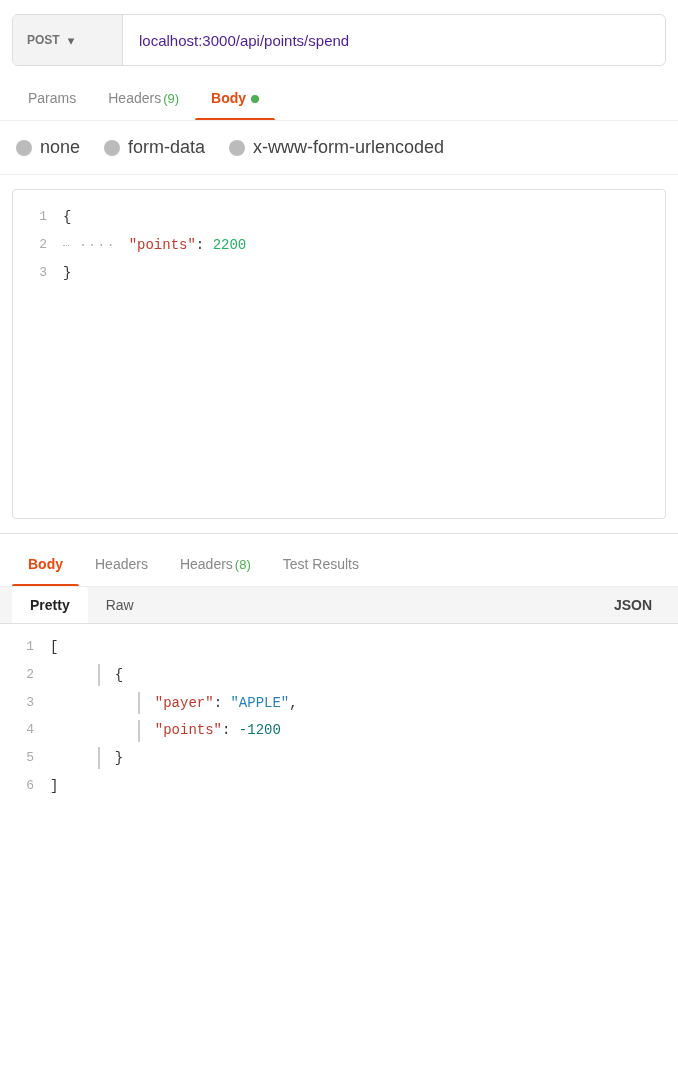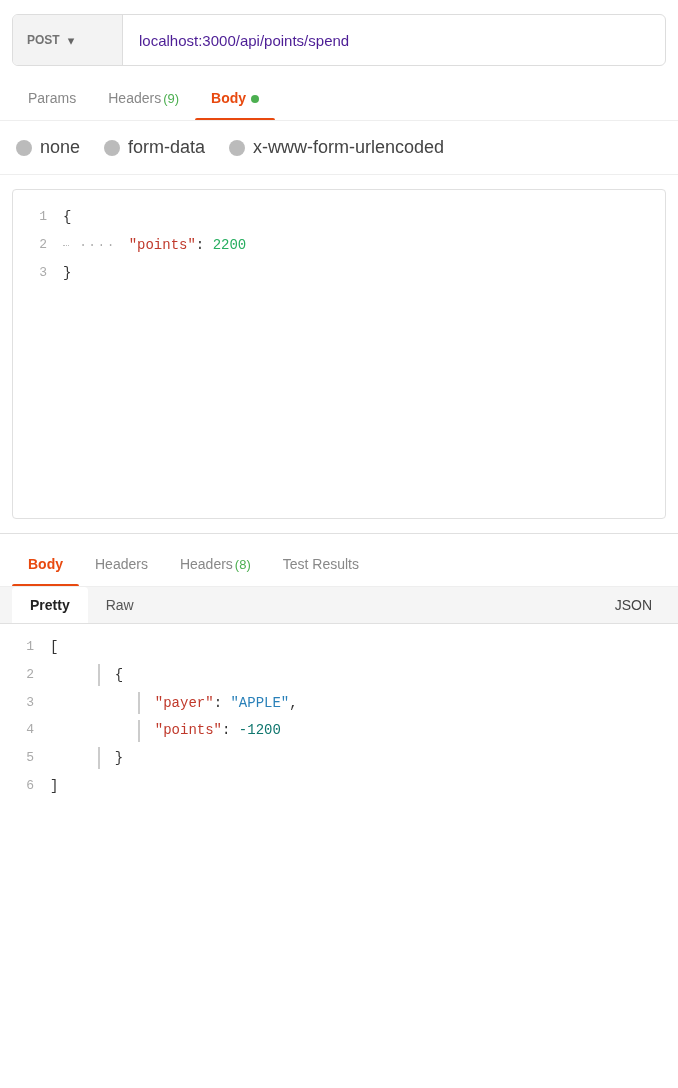--- a/index.html
+++ b/index.html
@@ -200,21 +200,21 @@
       background: #fff;
       color: #222;
       font-weight: 600;
       border-radius: 4px 4px 0 0;
     }
     .format-json {
       margin-left: auto;
       padding: 10px 14px;
       font-size: 14px;
       color: #444;
-      font-weight: 400;
+      font-weight: 700;
       background: transparent;
       border: none;
       cursor: pointer;
     }
 
     .response-code {
       background: #fff;
       padding: 10px 0;
       font-family: 'Courier New', Courier, monospace;
       font-size: 14px;

